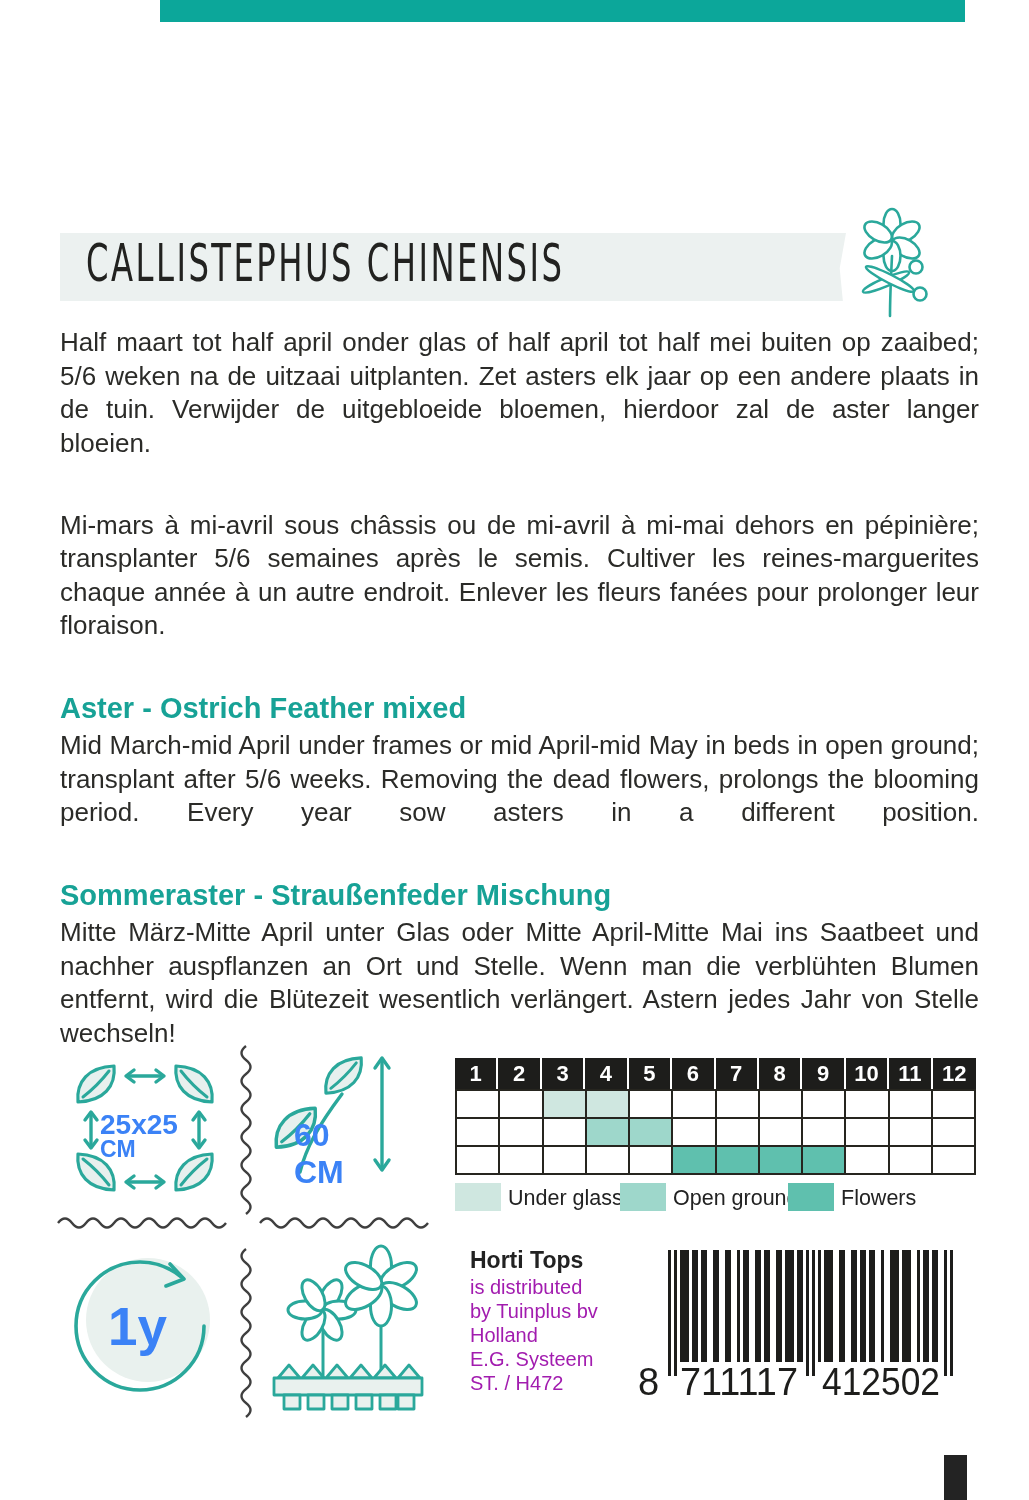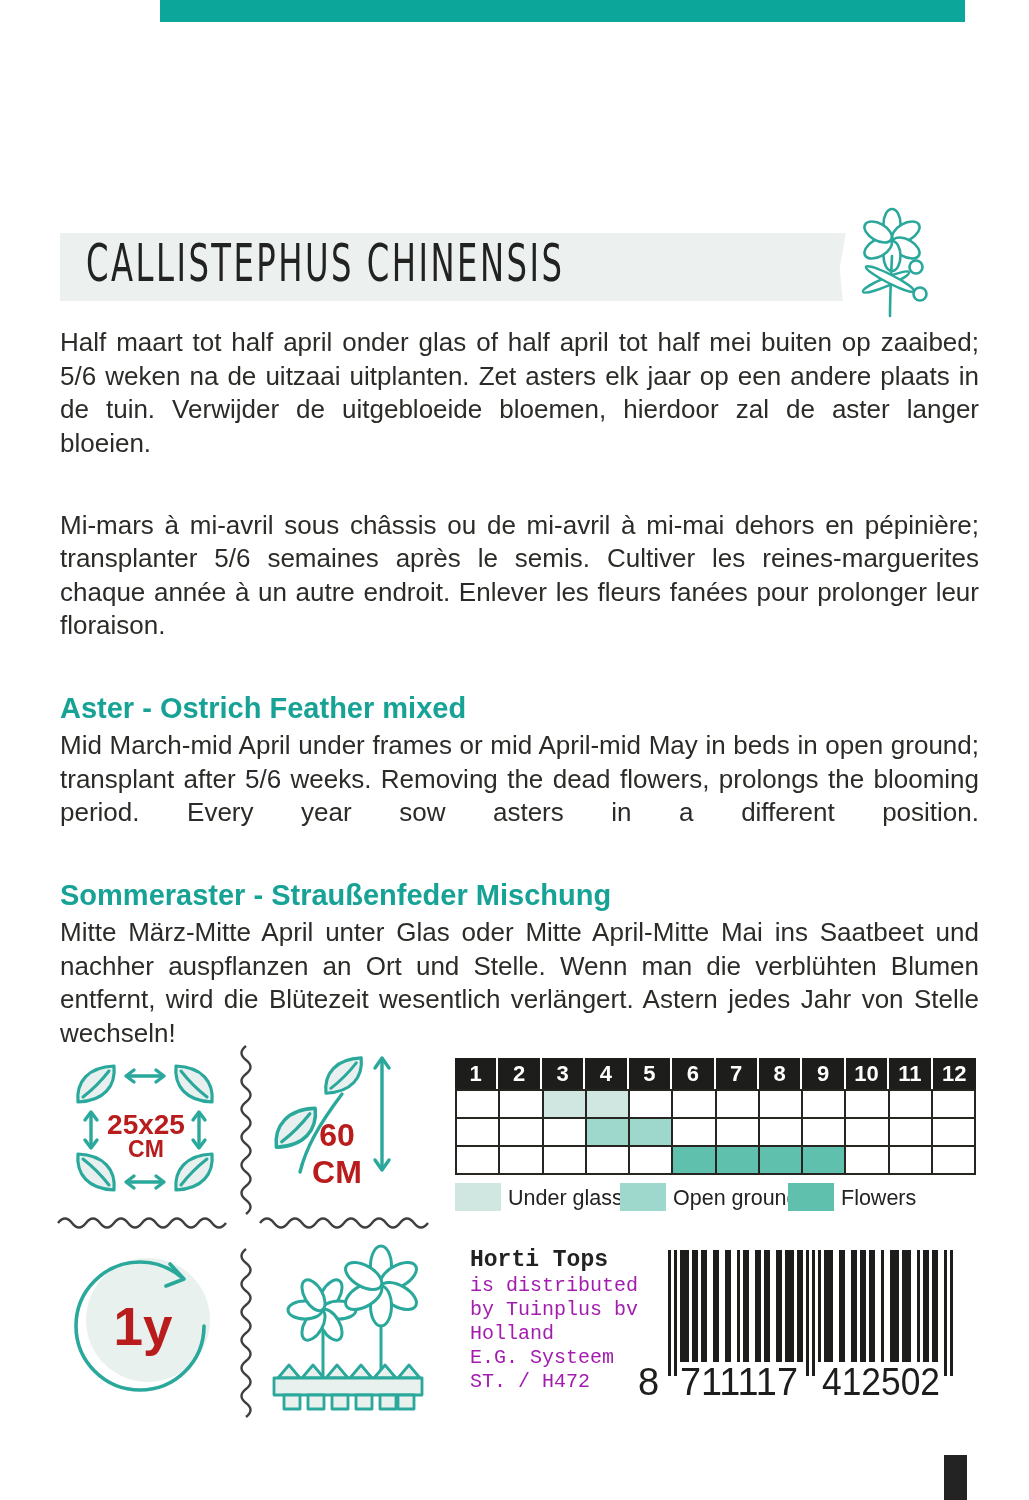--- a/index.html
+++ b/index.html
@@ -18,21 +18,21 @@
 
   
   .sections{position:absolute;left:60px;top:326px;width:919px;}
   .sect{margin:0 0 15px 0;}
   .sect h2{margin:0 0 4px 0;font-size:29px;line-height:34px;font-weight:700;color:#17a296;}
   .sect p{margin:0;font-size:26px;line-height:33.5px;text-align:justify;color:#2b2b28;}
   .sect p::after{content:"";display:inline-block;width:100%;}
 
   
   svg.icon{position:absolute;overflow:visible;}
-  .ic-label{position:absolute;color:#b91c1c;font-weight:700;text-align:center;}
+  .ic-label{position:absolute;color:#3b82f6;font-weight:700;text-align:left;}
   #spacing-label{left:100px;top:1112px;width:92px;font-size:28px;line-height:25px;}
   #spacing-label .unit{font-size:23px;}
   #height-label{left:294px;top:1117px;width:86px;font-size:32px;}
   #annual-label{left:108px;top:1300px;width:70px;font-size:53px;line-height:54px;}
 
   
   .cal{position:absolute;left:455px;top:1058px;width:521px;}
   .cal-head{display:grid;grid-template-columns:repeat(12,1fr);height:31px;}
   .cal-th{background:#1d1d1b;color:#fff;font-weight:700;font-size:22px;display:flex;
           align-items:center;justify-content:center;border-right:2px solid #fff;}
@@ -44,21 +44,21 @@
   
   .legend{position:absolute;left:455px;top:1183px;width:524px;height:30px;}
   .legend-item{position:absolute;top:0;display:flex;align-items:flex-end;}
   .legend-item:nth-child(1){left:0;}
   .legend-item:nth-child(2){left:165px;}
   .legend-item:nth-child(3){left:333px;}
   .swatch{display:inline-block;width:46px;height:28px;margin-right:7px;}
   .legend-label{font-size:21.5px;color:#222;white-space:nowrap;}
 
   
-  .dist{position:absolute;left:470px;top:1247px;width:180px;font-family:Liberation Mono, monospace;}
+  .dist{position:absolute;left:470px;top:1247px;width:180px;}
   .dist h3{margin:0 0 1px 0;font-size:23px;font-weight:700;color:#222;}
   .dist .dline{font-size:20px;line-height:24px;color:#a21caf;}
 
   
   #barcode{position:absolute;left:634px;top:1248px;}
 
   
   .print-mark{position:absolute;left:944px;top:1455px;width:23px;height:45px;background:#232323;}
 </style>
 </head>

